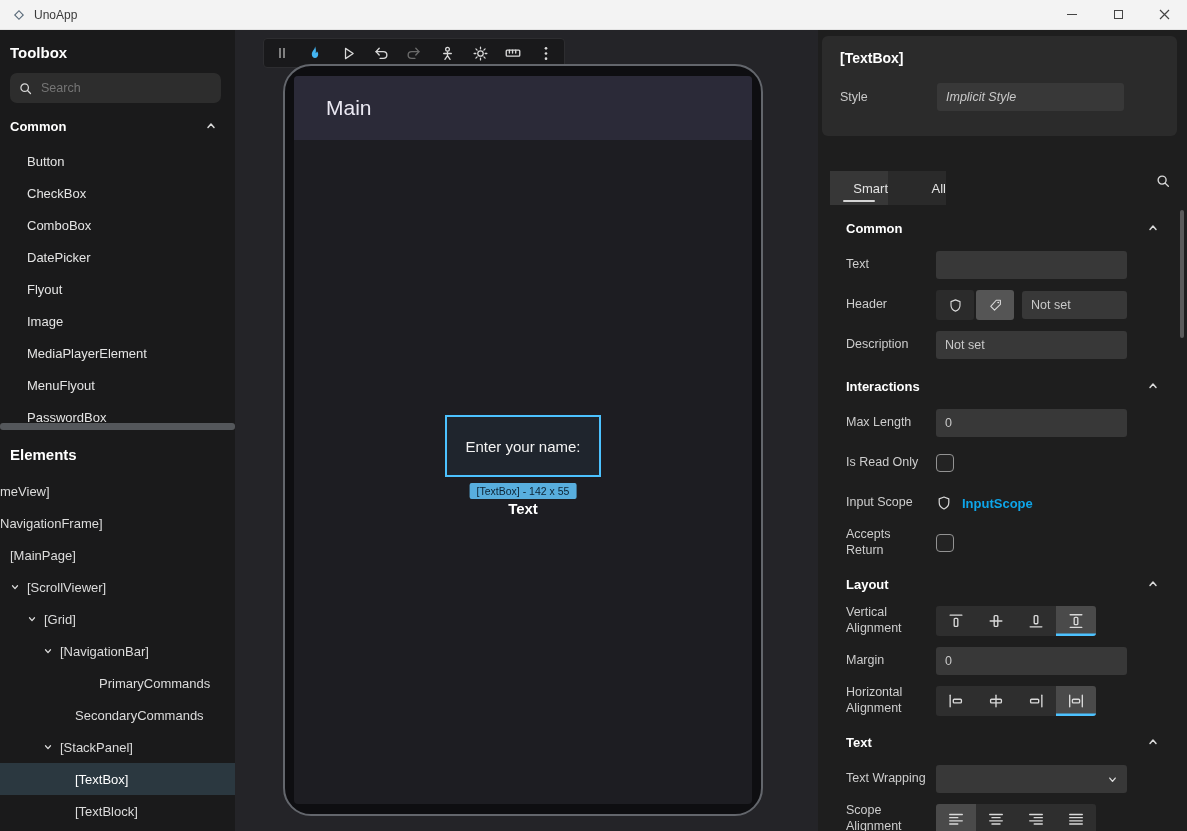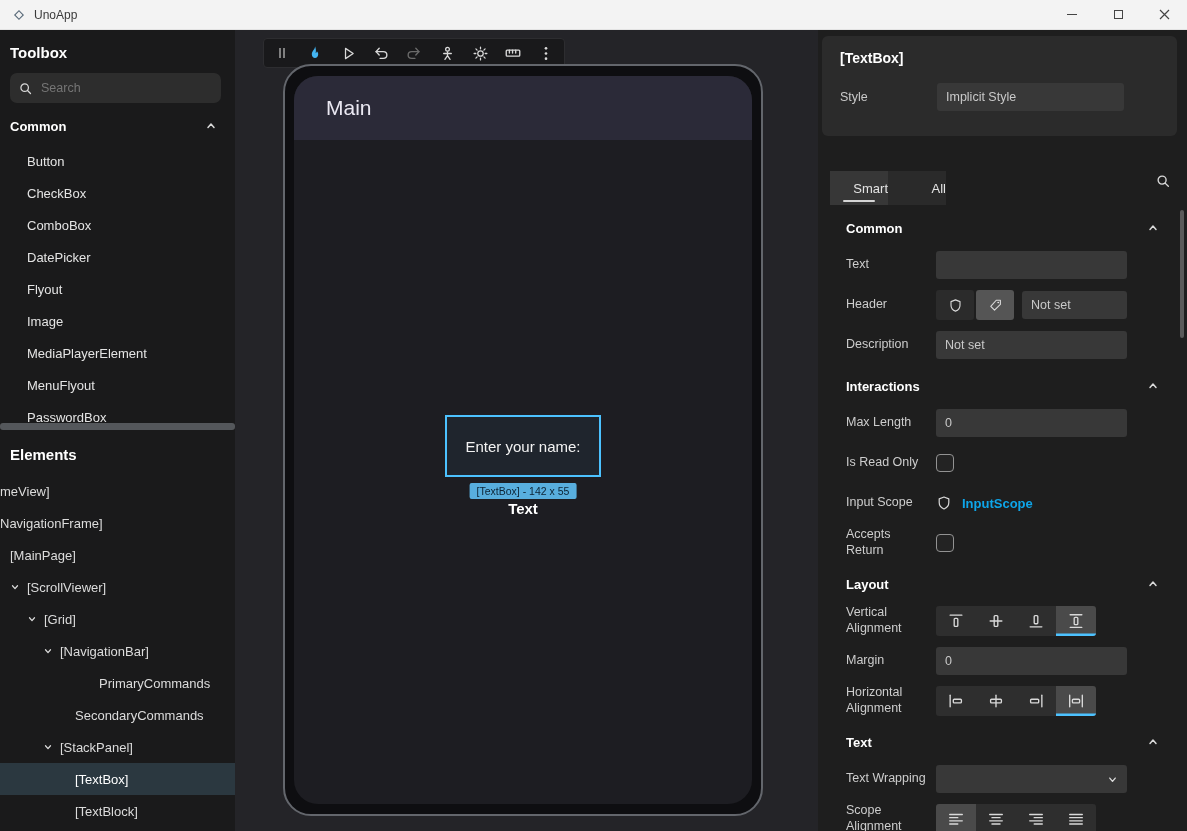--- a/index.html
+++ b/index.html
@@ -41,21 +41,21 @@
   .tree-row.selected { background:#2b3840; color:#fff; }
   .tree-chev { width:17px; display:flex; justify-content:flex-start; align-items:center; flex:0 0 17px; }
 
   
   .canvas { position:absolute; left:235px; top:30px; width:583px; bottom:0; background:#242428; }
   .cv-toolbar { position:absolute; left:28px; top:8px; height:30px; background:#19191b;
     border:1px solid #2d2d30; border-radius:4px; display:flex; align-items:center; padding:0 8px; gap:13px; }
   .cv-icon { width:20px; height:20px; display:flex; align-items:center; justify-content:center; cursor:pointer; }
   .phone { position:absolute; left:48px; top:34px; width:480px; height:752px;
     border:2px solid #63666c; border-radius:28px; background:#0e0e11; padding:10px 9px; }
-  .screen { width:100%; height:100%; border-radius:24px; overflow:hidden; background:#1d1d22; position:relative; }
+  .screen { width:100%; height:100%; border-radius:4px; overflow:hidden; background:#1d1d22; position:relative; }
   .screen-header { height:64px; background:#2b2a38; display:flex; align-items:center; padding-left:32px; }
   .screen-title { font-size:21px; color:#eae8f2; font-weight:500; }
   .cv-textbox { position:absolute; left:151px; top:339px; width:156px; height:62px;
     border:2px solid #4cc2ff; background:rgba(76,194,255,0.05); display:flex; align-items:center;
     justify-content:center; color:#f2f2f2; font-size:15px; cursor:pointer; }
   .size-badge { position:absolute; top:407px; left:50%; transform:translateX(-50%);
     background:#58aede; color:#0c2334; font-size:10.5px; padding:2px 7px; border-radius:2px; white-space:nowrap; }
   .cv-textblock { position:absolute; top:424px; left:0; width:100%; text-align:center;
     color:#fff; font-weight:bold; font-size:15px; cursor:pointer; }
 
@@ -278,21 +278,21 @@
       <div class="cv-textblock"><span>Text</span></div>
     </div>
   </div>
 </div>
 
 <div class="rpanel">
   <div class="rp-card">
     <div class="rp-card-title">[TextBox]</div>
     <div class="rp-style-row">
       <span class="lbl">Style</span>
-      <input class="tin" style="width: 187px;" readonly="" value="Implicit Style">
+      <input class="tin" style="width: 187px; font-style: italic;" readonly="" value="Implicit Style">
     </div>
   </div>
 
   <div class="rp-tabs">
     <div class="tab active">
         <span>Smart</span>
       </div>
     <div class="tab">
         <span>All</span>
       </div>

